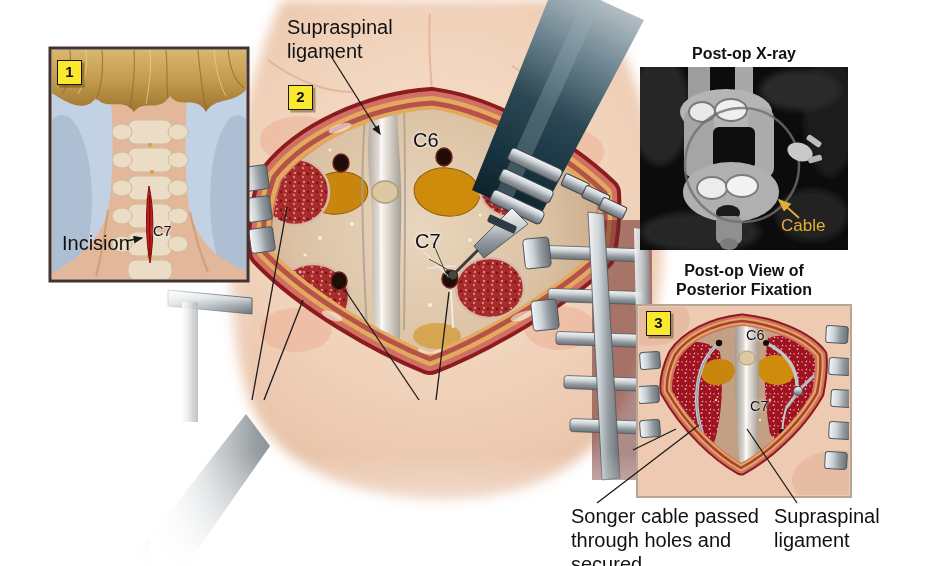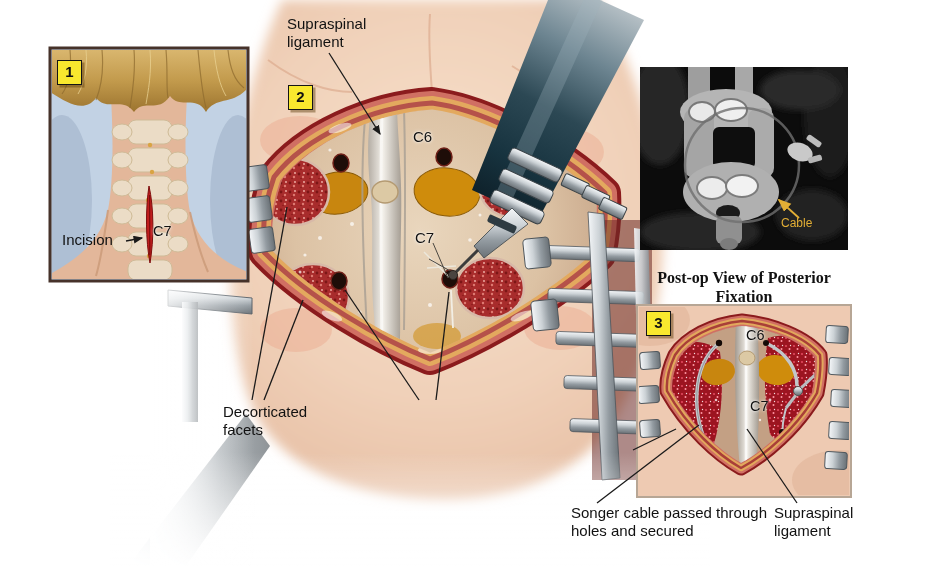--- a/index.html
+++ b/index.html
@@ -1,23 +1,23 @@
 <!DOCTYPE html>
 <html><head>
 <meta charset="utf-8">
 <style>
   html,body{margin:0;padding:0;background:#fff;}
   #canvas{position:relative;width:930px;height:566px;background:#fff;overflow:hidden;
           font-family:"Liberation Sans",sans-serif;}
   #art{position:absolute;left:0;top:0;}
-  .lbl{position:absolute;font-size:15px;line-height:1.2;color:#111;}
+  .lbl{position:absolute;font-size:20px;line-height:1.2;color:#111;}
   .ctr{text-align:center;}
   .bold{font-weight:700;font-size:16px;}
   .sm{font-size:14.5px;}
-  .gold{color:#e2ae35;font-size:12px;}
+  .gold{color:#e2ae35;font-size:17px;}
   .halo{text-shadow:0 0 2px rgba(255,255,255,.9),0 0 4px rgba(255,255,255,.7);}
   .step{position:absolute;width:23px;height:23px;background:#f9e82e;border:1.5px solid #151515;
         box-shadow:2.5px 2.5px 0 rgba(90,60,10,.45);font-weight:700;font-size:15px;
         line-height:22px;text-align:center;color:#111;}
 </style>
 </head>
 <body>
 
 <div id="canvas">
 
@@ -407,23 +407,23 @@
 
 <div class="step" style="left:57px;top:60px;">1</div>
 <div class="step" style="left:288px;top:85px;">2</div>
 <div class="step" style="left:646px;top:311px;">3</div>
 
 <div class="lbl" style="left:287px;top:15px;width:100px;">Supraspinal ligament</div>
 <div class="lbl halo" style="left:413px;top:128px;">C6</div>
 <div class="lbl halo" style="left:415px;top:229px;">C7</div>
 <div class="lbl" style="left:62px;top:231px;text-align:center;">Incision</div>
 <div class="lbl sm halo" style="left:153px;top:223px;">C7</div>
-<div class="lbl" style="left:223px;top:403px;width:118px;">Decorticated facets</div>
-
+
+<div class="lbl bold ctr" style="left:654px;top:44px;width:180px;">Post-op X-ray</div>
 <div class="lbl gold" style="left:781px;top:216px;">Cable</div>
 
-<div class="lbl bold ctr" style="left:650px;top:268px;width:188px;font-family:Liberation Serif, serif;">Post-op View of Posterior Fixation</div>
+<div class="lbl bold ctr" style="left:650px;top:261px;width:188px;">Post-op View of Posterior Fixation</div>
 <div class="lbl sm halo" style="left:746px;top:327px;">C6</div>
 <div class="lbl sm halo" style="left:750px;top:398px;">C7</div>
 <div class="lbl" style="left:536px;top:504px;width:205px;margin-left:35px;">Songer cable passed through holes and secured</div>
 <div class="lbl" style="left:774px;top:504px;width:105px;">Supraspinal ligament</div>
 
 </div>
 
 </body></html>

